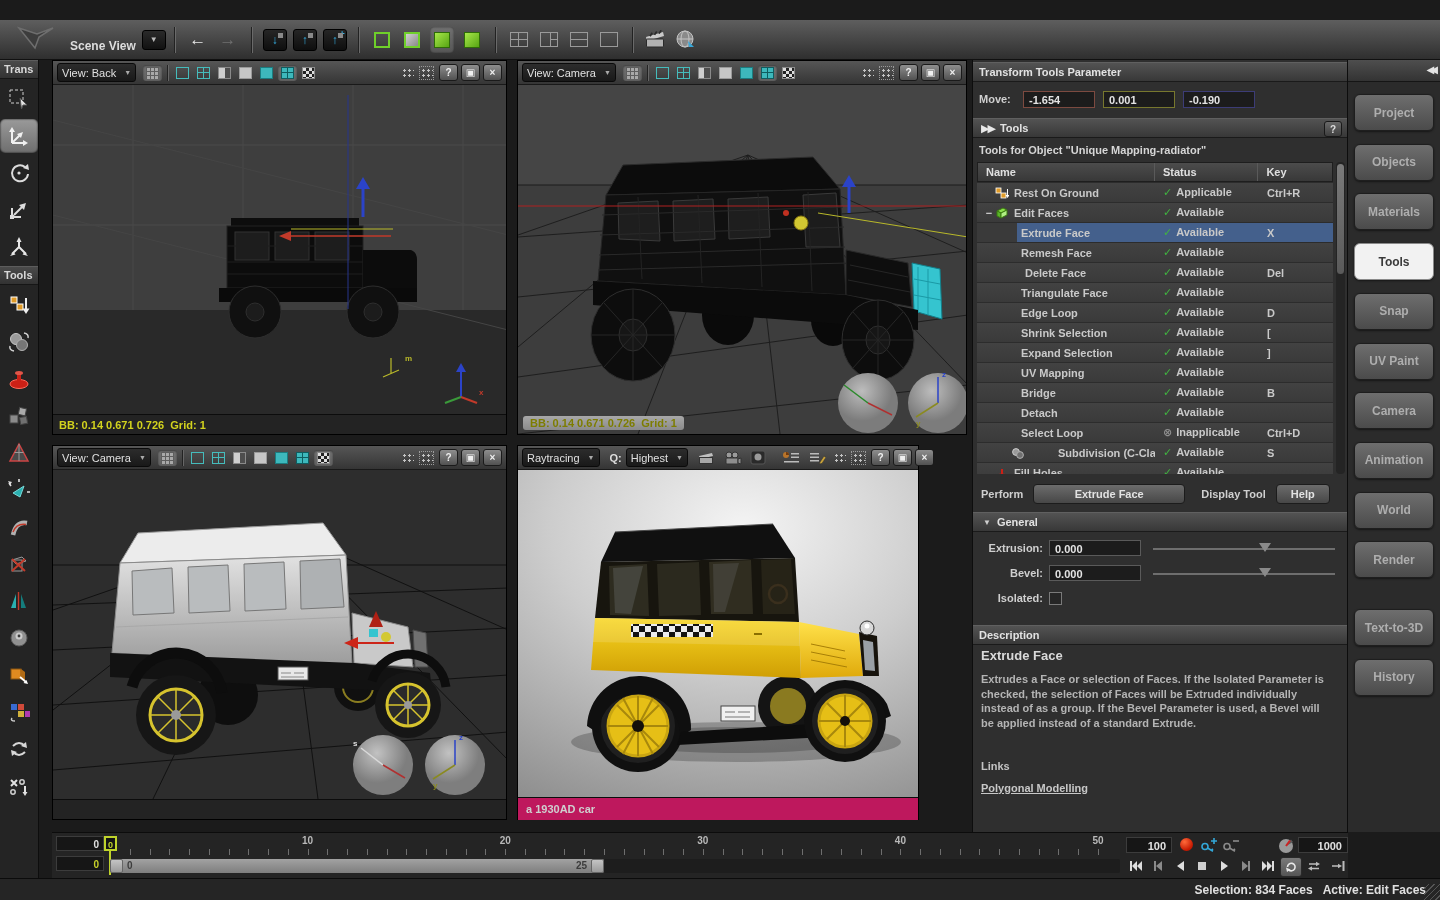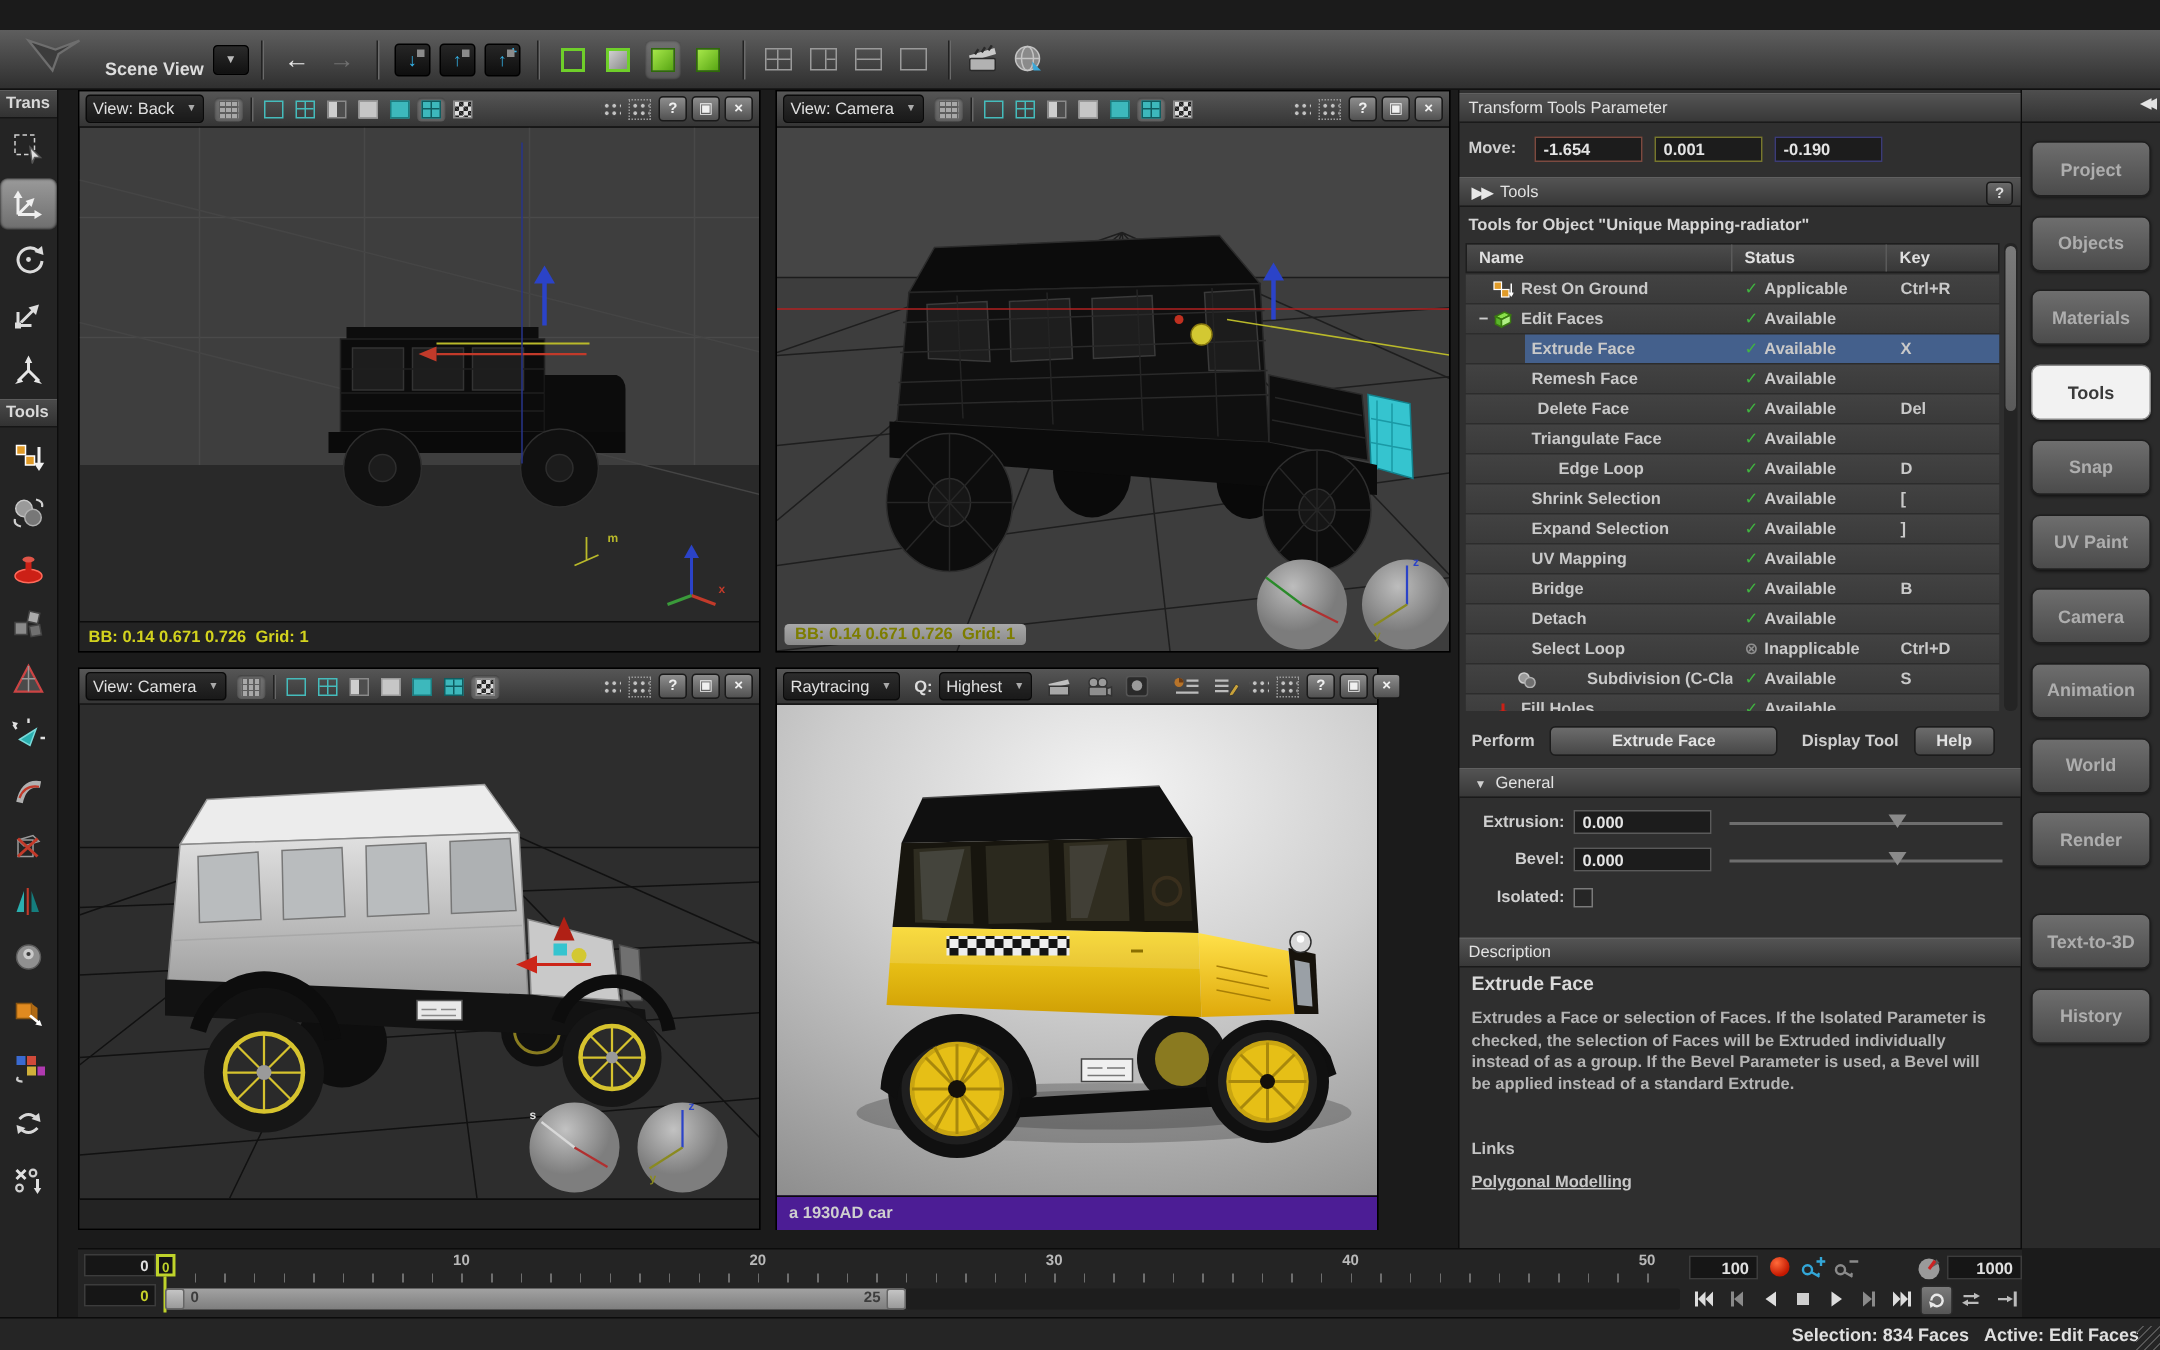--- a/index.html
+++ b/index.html
@@ -83,30 +83,30 @@
   .vp-ctl{width:17px;height:15px;background:linear-gradient(#8e8e8e,#515151);border:1px solid #1a1a1a;
       border-radius:3px;color:#f0f0f0;font-size:10px;font-weight:bold;display:flex;align-items:center;
       justify-content:center;margin-left:3px;}
   .vp-hsep{width:1px;height:16px;background:#222;box-shadow:1px 0 0 #666;margin:0 4px;}
   .vp-scene{position:relative;overflow:hidden;}
   .vp-bbbar{height:20px;background:#232323;border-top:1px solid #0c0c0c;box-sizing:border-box;
       display:flex;align-items:center;}
   .bb-text{font-size:11px;font-weight:bold;color:#d3d31e;padding-left:6px;white-space:pre;}
   .bb-pill{position:absolute;left:5px;bottom:4px;background:linear-gradient(#a8a8a8,#8a8a8a);
       border-radius:3px;padding:1px 7px;font-size:11px;font-weight:bold;color:#7d7d00;white-space:pre;}
-  .vp-caption{height:22px;background:#4c1d95;border-top:1px solid #0c0c0c;display:flex;align-items:center;}
+  .vp-caption{height:22px;background:#be185d;border-top:1px solid #0c0c0c;display:flex;align-items:center;}
   .vp-caption span{font-size:11px;font-weight:bold;color:#cfcfcf;padding-left:8px;}
   .ax{font-size:8px;font-weight:bold;}
   
   #right-panel{position:absolute;left:972px;top:60px;width:376px;height:772px;background:#2f2f2f;
       border-left:1px solid #0d0d0d;border-right:1px solid #0d0d0d;box-sizing:border-box;}
   .rp-bar{position:absolute;left:0;width:100%;height:20px;background:linear-gradient(#535353,#383838);
       border-top:1px solid #606060;border-bottom:1px solid #1a1a1a;box-sizing:border-box;
       display:flex;align-items:center;}
-  .rp-bar .t{font-size:11px;font-weight:normal;color:#e2e2e2;padding-left:6px;}
+  .rp-bar .t{font-size:11px;font-weight:bold;color:#e2e2e2;padding-left:6px;}
   .rp-q{width:16px;height:14px;background:linear-gradient(#6a6a6a,#3e3e3e);border:1px solid #191919;
       border-radius:3px;color:#ddd;font-size:10px;font-weight:bold;display:flex;align-items:center;
       justify-content:center;position:absolute;right:5px;top:2px;}
   .ff-icon{color:#e8e8e8;font-size:11px;font-weight:bold;margin-left:8px;letter-spacing:-2px;}
   .rp-move{position:absolute;left:0;top:28px;width:100%;height:22px;display:flex;align-items:center;}
   .rp-move .lbl{font-size:11px;font-weight:bold;color:#cfcfcf;width:44px;padding-left:6px;}
   .num-field{width:72px;height:17px;background:#1c1c1c;border:1px solid #555;color:#e4e4e4;
       font-size:11px;font-weight:bold;line-height:17px;padding-left:5px;margin-right:8px;box-sizing:border-box;}
   .num-field.bx{border-color:#7c4a40;}
   .num-field.by{border-color:#77772e;}
@@ -917,21 +917,21 @@
             <div class="c3">Del</div>
           </div>
           <div class="tt-row">
             <div class="c1" style="padding-left: 44px;">
               <span>Triangulate Face</span>
             </div>
             <div class="c2"><span class="chk">✓</span><span>Available</span></div>
             <div class="c3"></div>
           </div>
           <div class="tt-row">
-            <div class="c1" style="padding-left: 62px;">
+            <div class="c1" style="padding-left: 44px;">
               <span>Edge Loop</span>
             </div>
             <div class="c2"><span class="chk">✓</span><span>Available</span></div>
             <div class="c3">D</div>
           </div>
           <div class="tt-row">
             <div class="c1" style="padding-left: 44px;">
               <span>Shrink Selection</span>
             </div>
             <div class="c2"><span class="chk">✓</span><span>Available</span></div>

